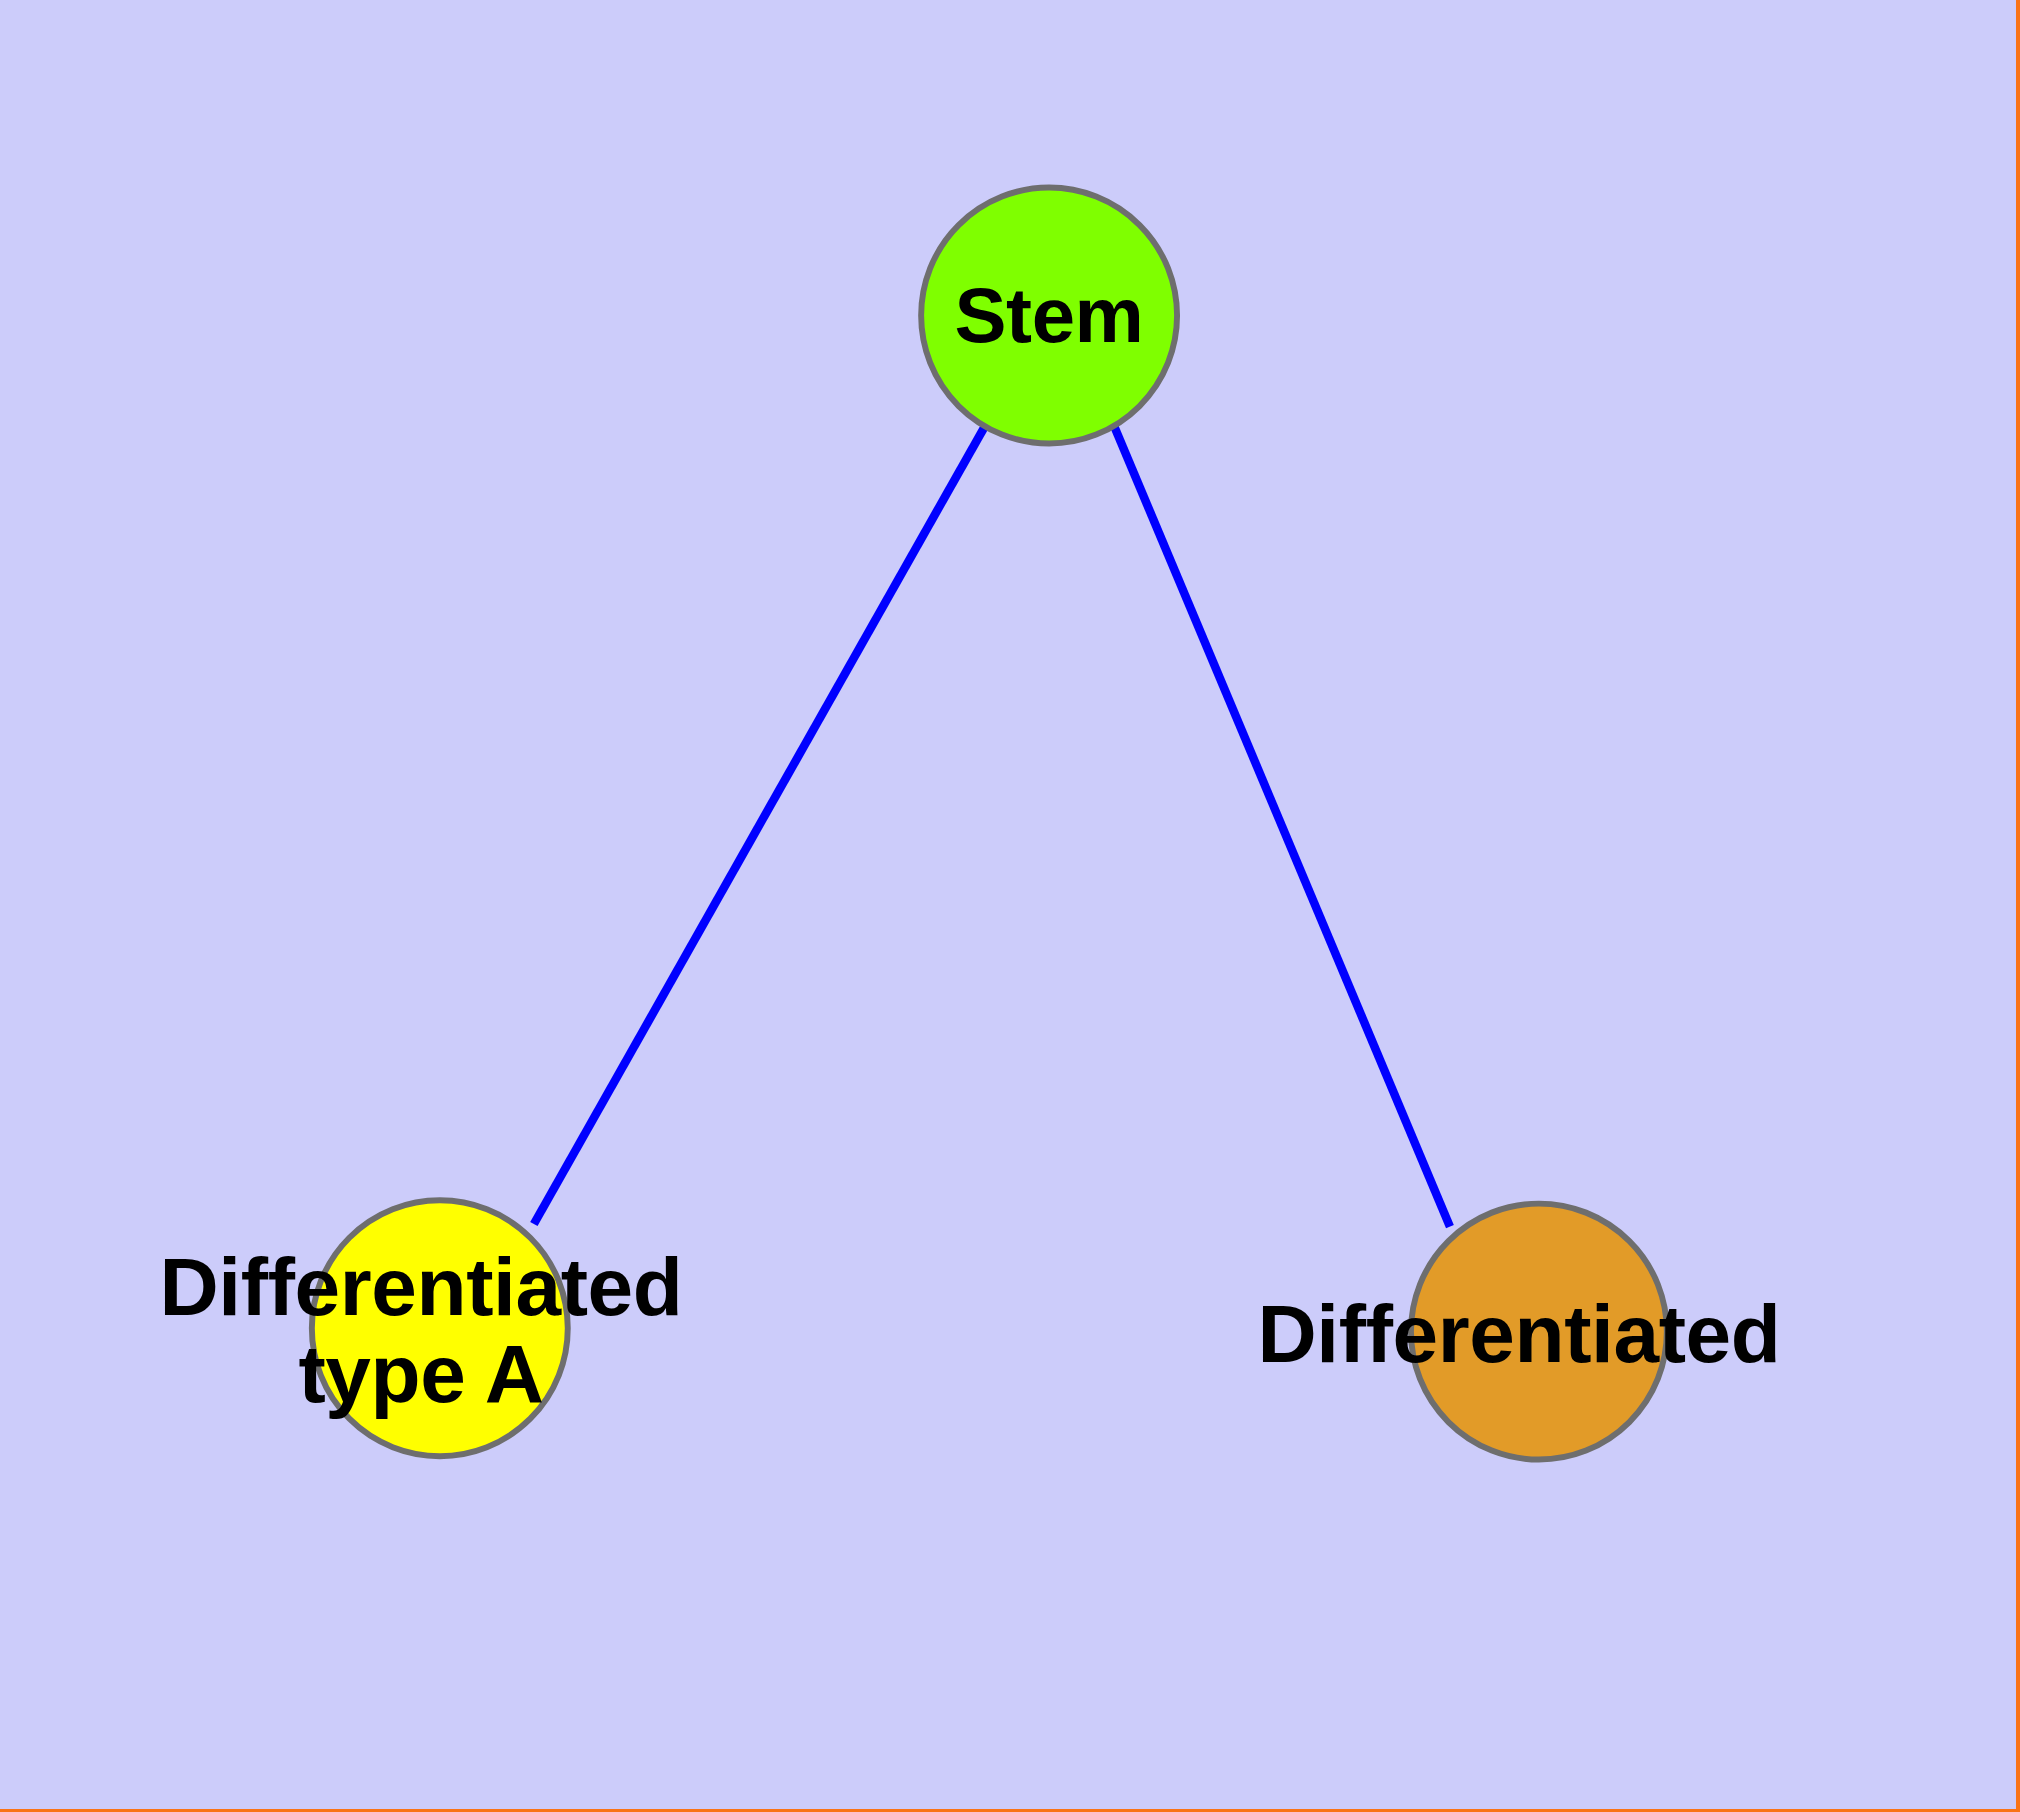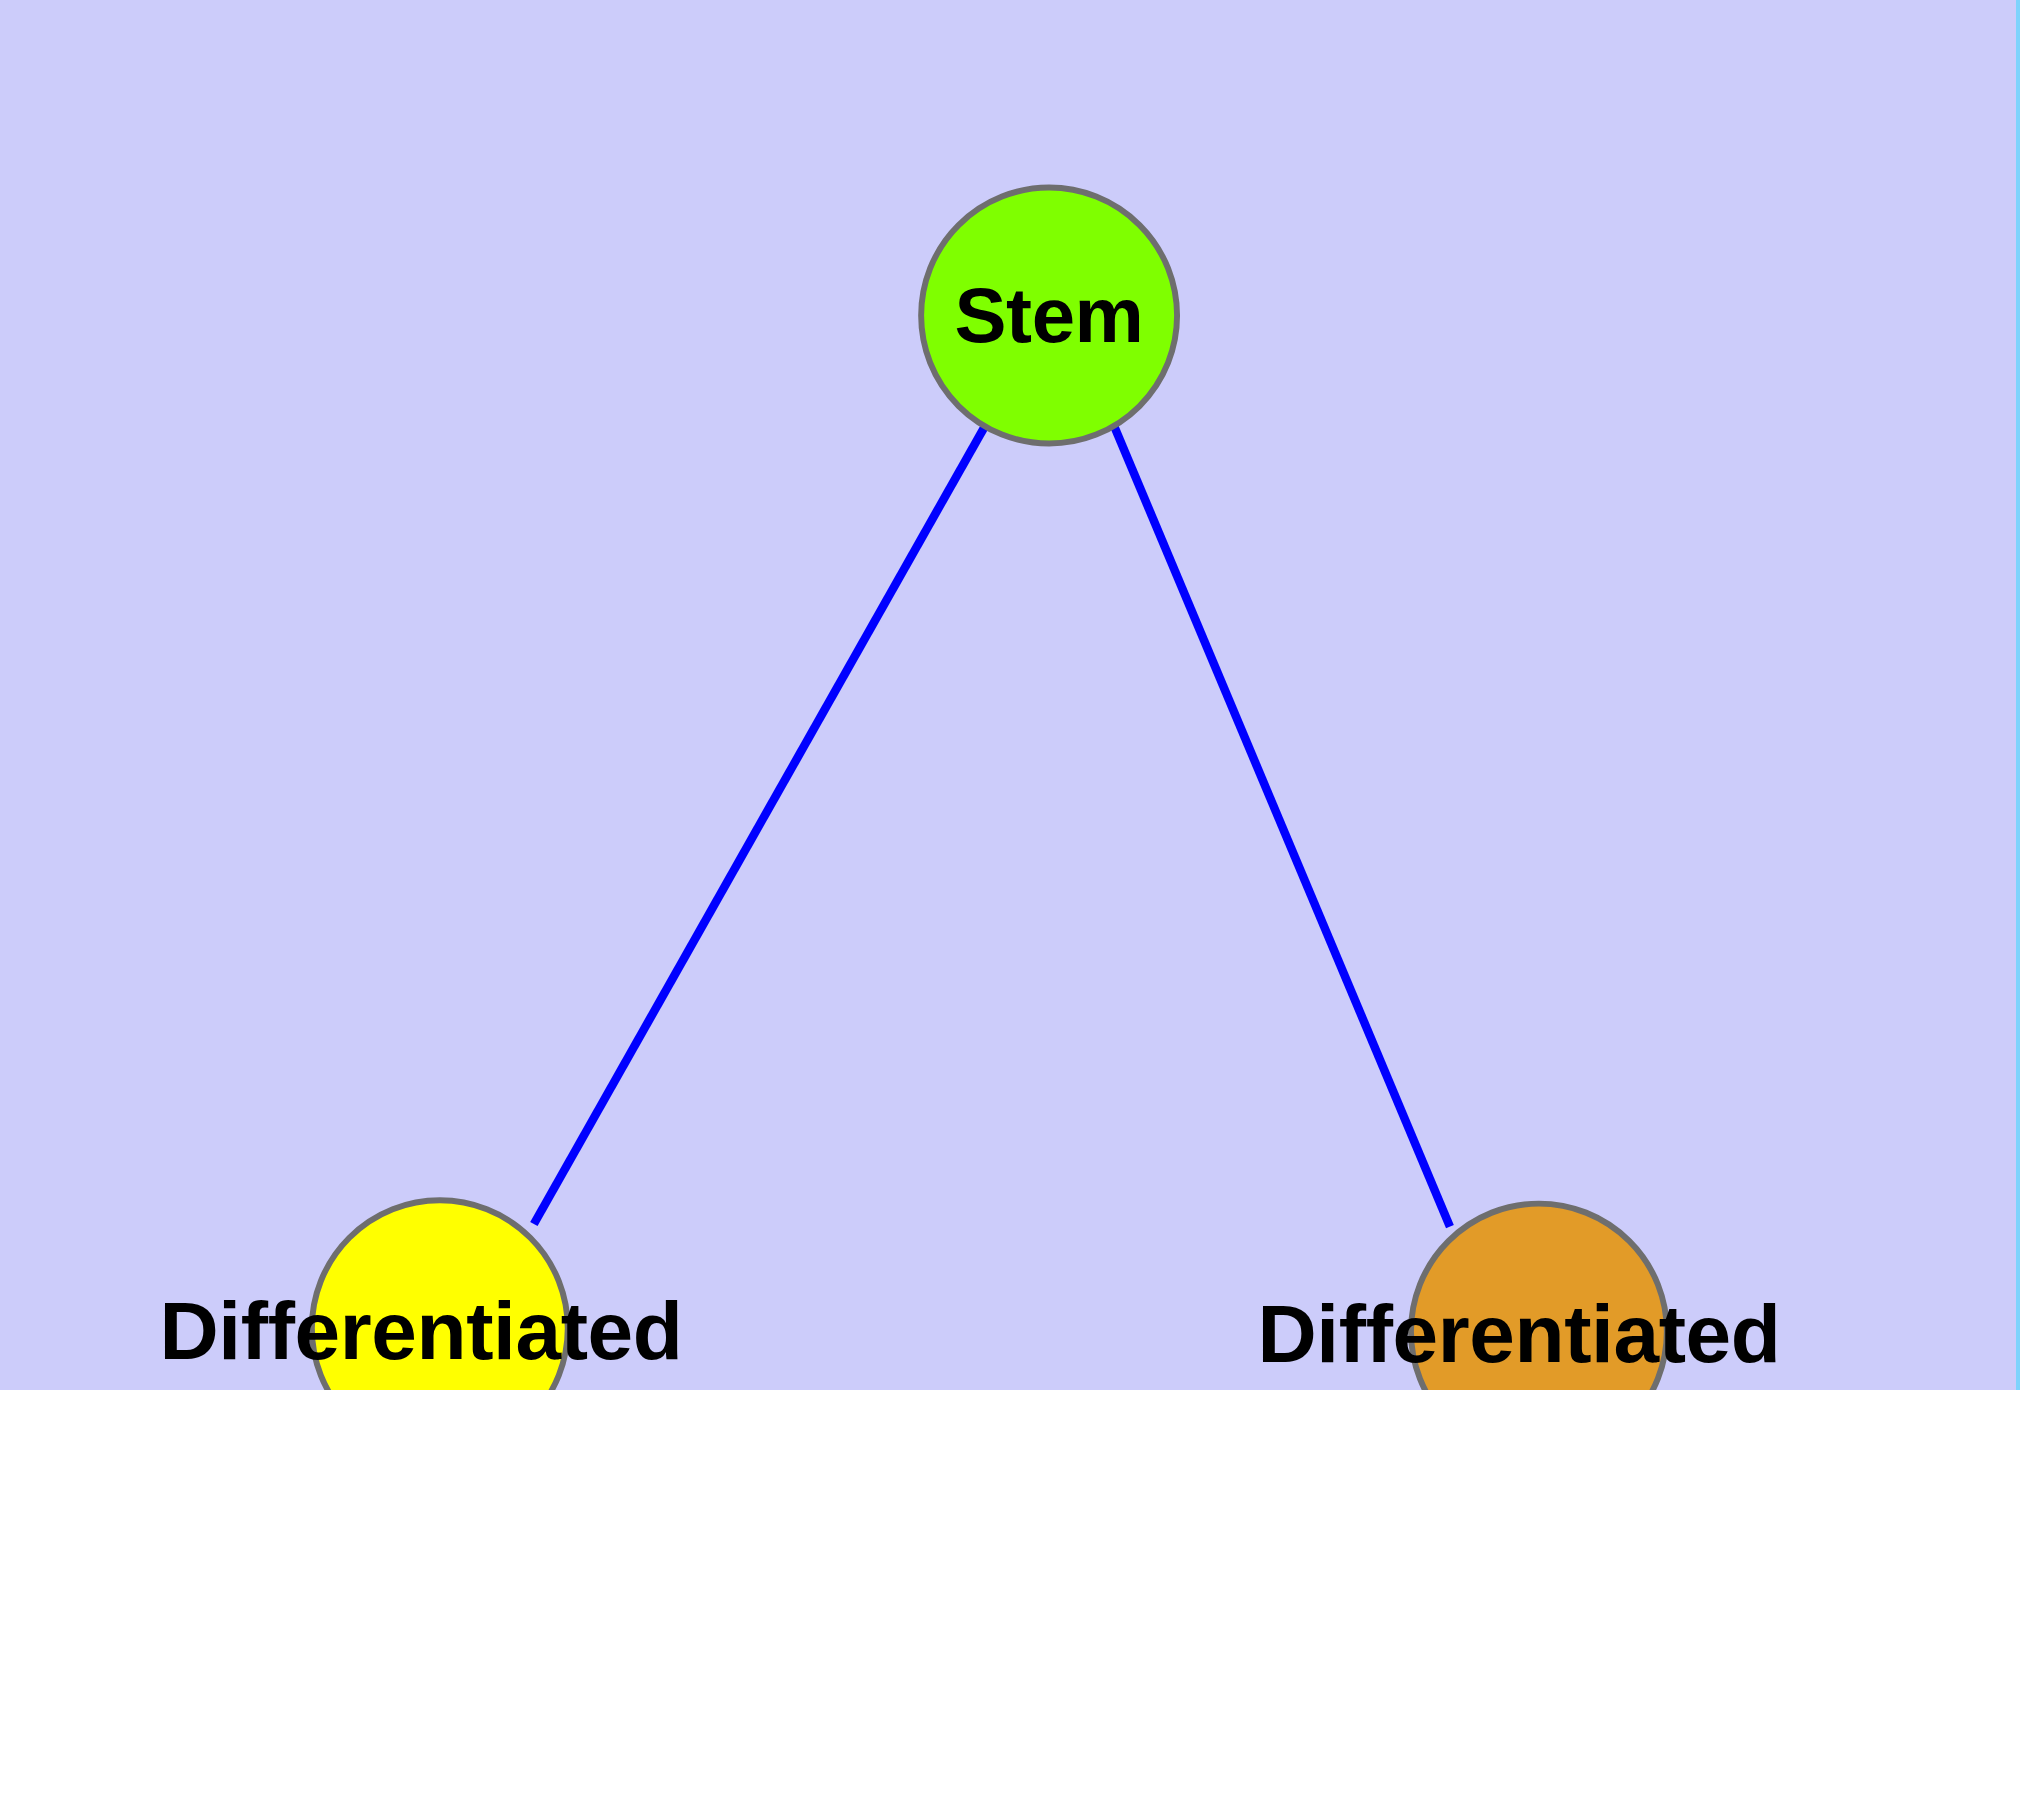--- a/index.html
+++ b/index.html
@@ -4,22 +4,22 @@
 <title>Cell Differentiation Graph</title>
 <style>
   html, body {
     margin: 0;
     padding: 0;
     background: #ffffff;
   }
   #canvas {
     position: relative;
     width: 2021px;
-    height: 1390px;
-    background: #7dd3fc;
+    height: 1812px;
+    background: #f97316;
     overflow: hidden;
     font-family: "Liberation Sans", "DejaVu Sans", sans-serif;
   }
   #plot-area {
     position: absolute;
     left: 0px;
     top: 0px;
     width: 2016px;
     height: 1809px;
     background: #ccccfa;
@@ -79,20 +79,21 @@
           <circle cx="1816" cy="1571" r="151" fill="#e29b28" stroke="#6e6e6e" stroke-width="7"></circle>
         </g>
     </svg>
 
     <div class="node-label" id="label-stem">
       <span class="label-line">Stem</span>
     </div>
 
     <div class="node-label" id="label-typea">
       <span class="label-line">Differentiated</span>
+      <span class="label-line">type A</span>
     </div>
 
     <div class="node-label" id="label-typeb">
       <span class="label-line">Differentiated</span>
     </div>
 
   </div>
 </div>
 
 

